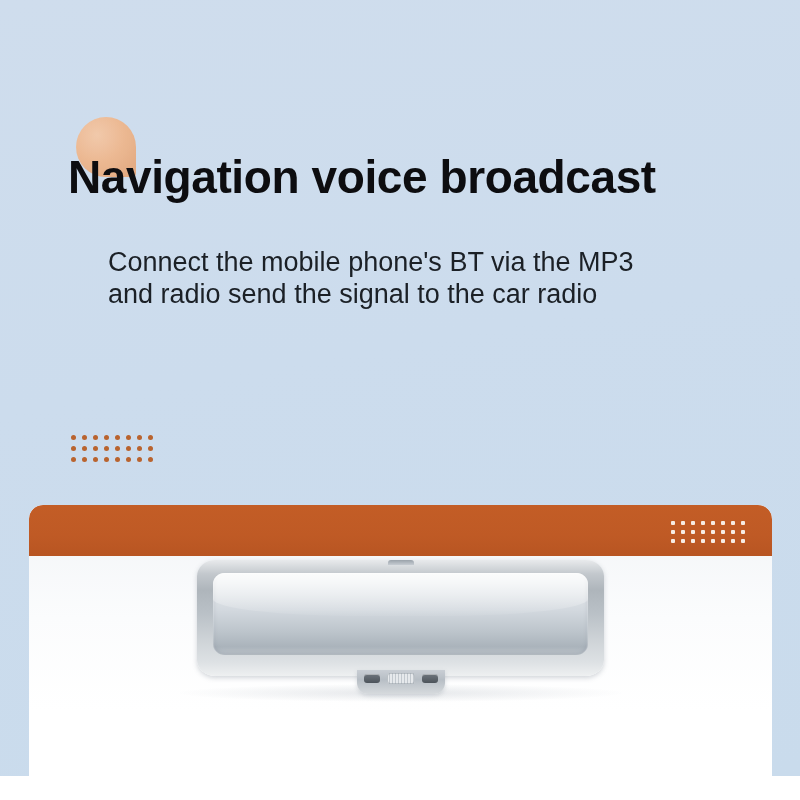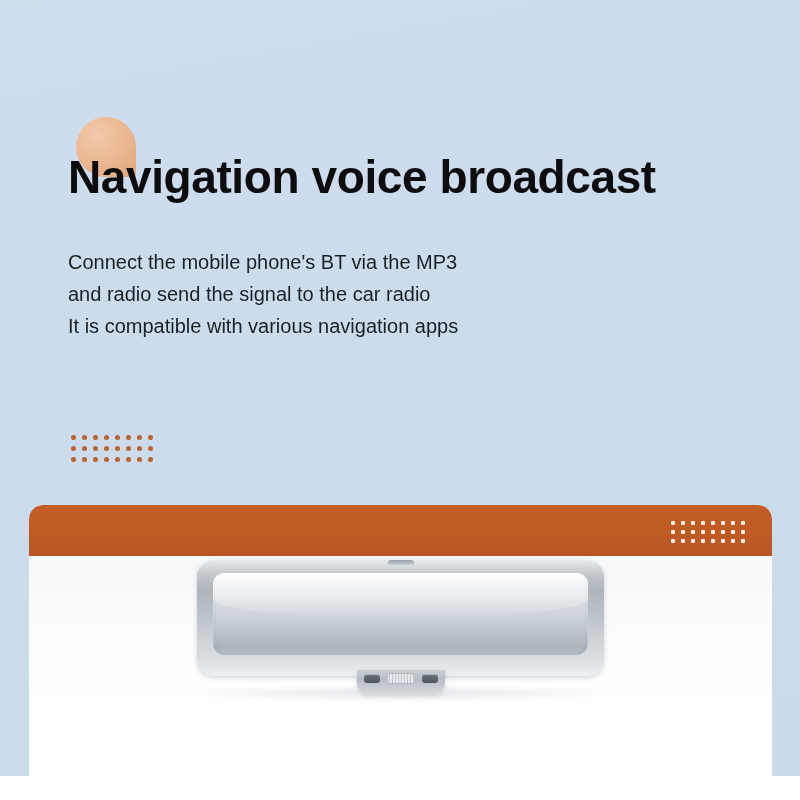--- a/index.html
+++ b/index.html
@@ -55,26 +55,27 @@
   
   .subtitle {
     position: absolute;
     left: 68px;
     top: 246px;
     margin: 0;
     padding: 0;
     list-style: none;
   }
   .subtitle li {
-    font-size: 20px;
+    font-size: 27px;
     line-height: 32px;
     font-weight: 400;
     color: #1b2026;
     white-space: nowrap;
     font-family: "Liberation Sans", sans-serif;
+    margin-left: 40px;
   }
 
   
   .dot-grid {
     position: absolute;
     display: grid;
     grid-template-columns: repeat(8, 11px);
     grid-template-rows: repeat(3, 11px);
   }
   .dot-grid .dot {
@@ -236,21 +237,20 @@
 
 <div class="promo-card">
 
   <div class="pin-accent"></div>
 
   <h1 class="headline">Navigation voice broadcast</h1>
 
   <ul class="subtitle">
     <li>Connect the mobile phone's BT via the MP3</li>
     <li>and radio send the signal to the car radio</li>
-    <li>It is compatible with various navigation apps</li>
   </ul>
 
   <div class="dot-grid" id="dot-grid-page">
     <span class="dot"></span>
     <span class="dot"></span>
     <span class="dot"></span>
     <span class="dot"></span>
     <span class="dot"></span>
     <span class="dot"></span>
     <span class="dot"></span>

